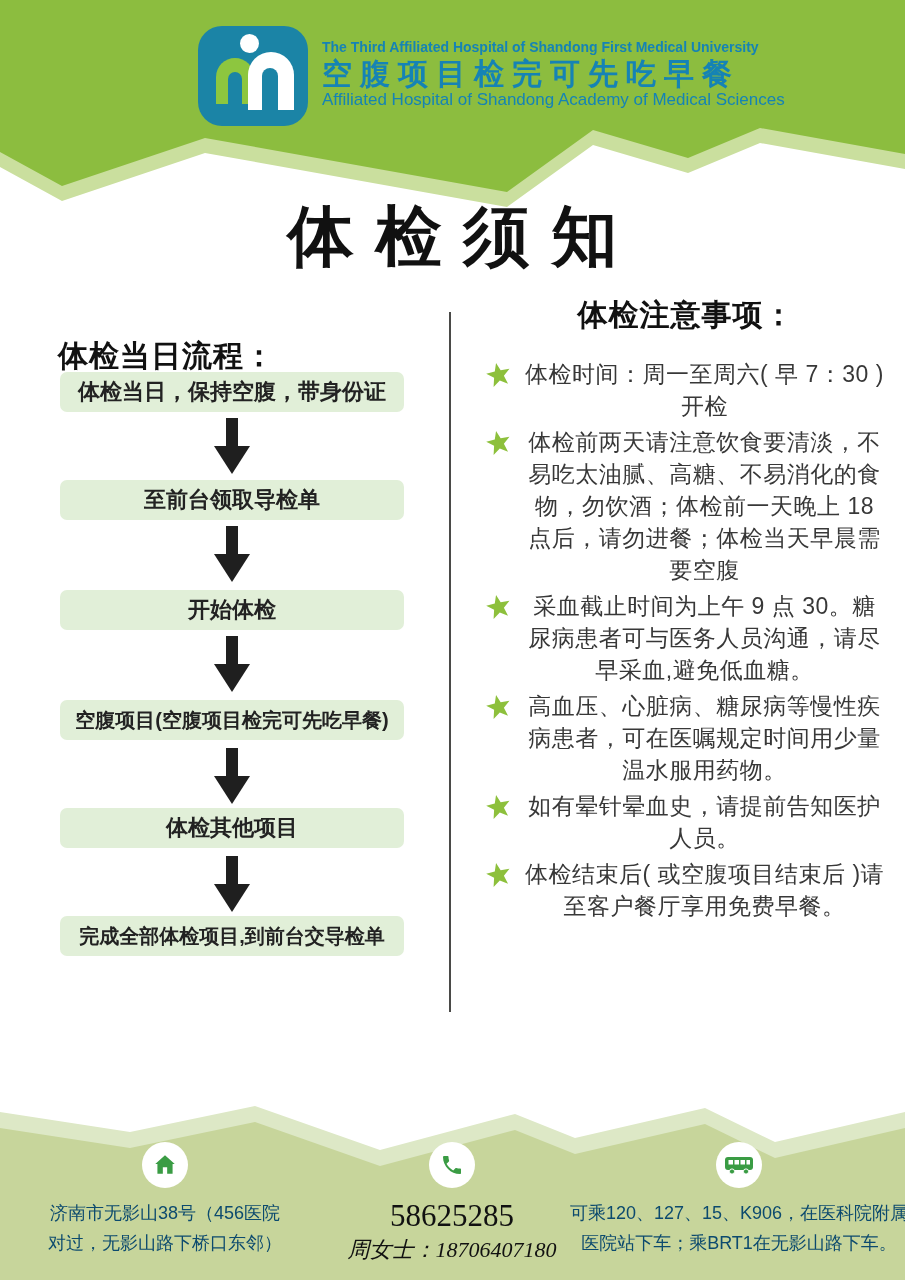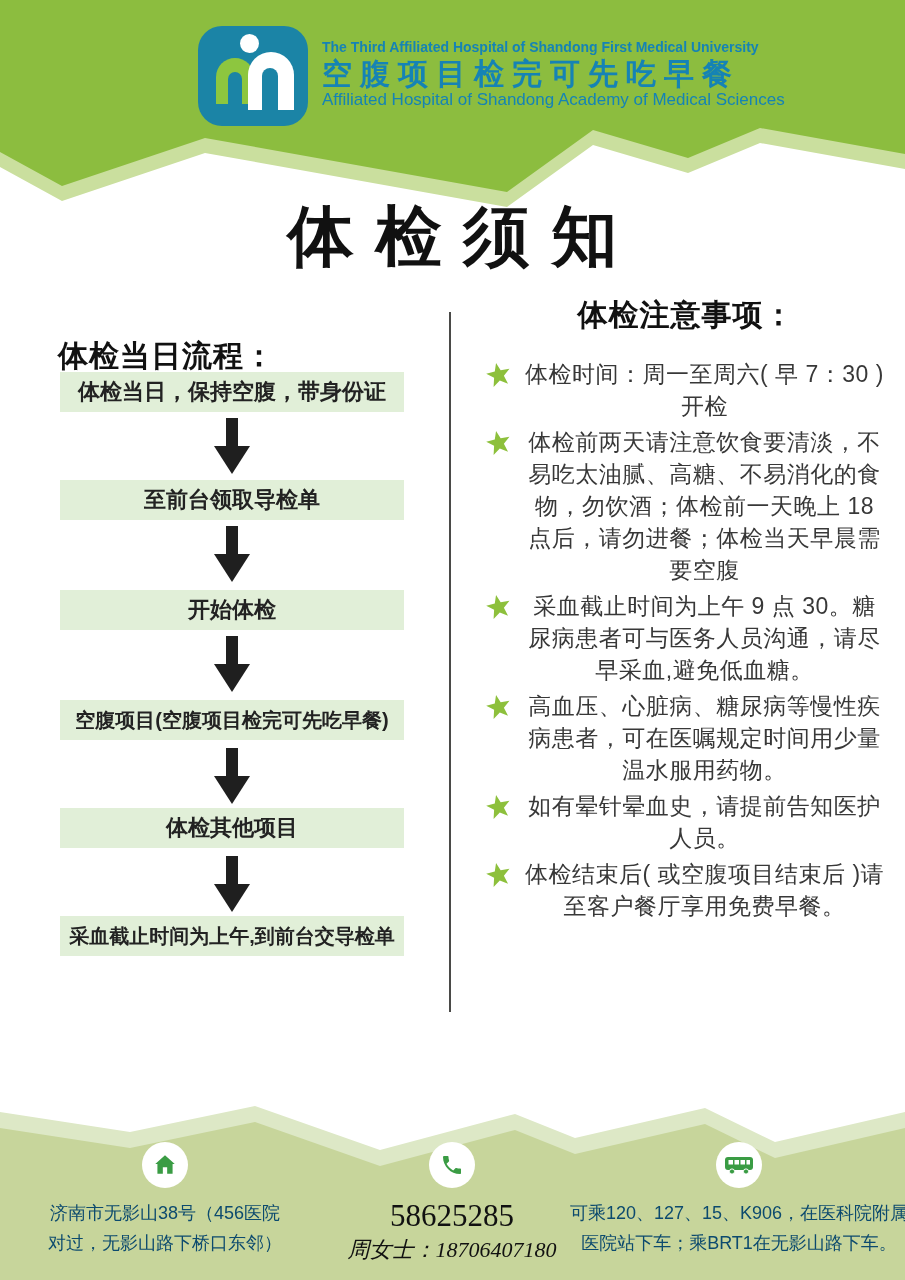--- a/index.html
+++ b/index.html
@@ -34,21 +34,21 @@
     letter-spacing:22px; padding-left:22px; box-sizing:border-box;
   }
   
   .flow-heading{
     position:absolute; left:58px; top:304px;
     font-size:30px; font-weight:bold; color:#111; letter-spacing:1px;margin-top:32px;
   }
   .flow-box{
     position:absolute; left:60px; width:344px; height:40px;
     background:#e1efd8; color:#222; font-weight:bold; font-size:22px;
-    display:flex; align-items:center; justify-content:center; white-space:nowrap;
+    display:flex; align-items:center; justify-content:center; white-space:nowrap;border-radius:7px;
   }
   .flow-box.small{font-size:20px;}
   .flow-arrow{position:absolute; left:211px; width:42px; height:56px;}
   
   .divider{position:absolute; left:449px; top:312px; width:2px; height:700px; background:#4a4a48;}
   
   .right-col{position:absolute; left:486px; top:295px; width:400px;text-align:center;}
   .notes-heading{font-size:30px; font-weight:bold; color:#111; letter-spacing:1px; margin-bottom:22px;}
   .note{display:flex; align-items:flex-start; margin-bottom:4px;}
   .note .star{flex:0 0 auto; margin:4px 12px 0 0;}
@@ -120,21 +120,21 @@
         <polygon points="3,28 39,28 21,56" fill="#1f1f1f"></polygon>
       </svg>
   </div>
   <div class="flow-box" style="top:808px">体检其他项目</div>
   <div class="flow-arrow" style="top:856px">
     <svg width="42" height="56" viewBox="0 0 42 56">
         <rect x="15" y="0" width="12" height="30" fill="#1f1f1f"></rect>
         <polygon points="3,28 39,28 21,56" fill="#1f1f1f"></polygon>
       </svg>
   </div>
-  <div class="flow-box small" style="top:916px">采血截止时间为上午,到前台交导检单</div>
+  <div class="flow-box small" style="top:916px">完成全部体检项目,到前台交导检单</div>
 
   <div class="divider"></div>
 
   <div class="right-col">
     <div class="notes-heading">体检注意事项：</div>
 
     <div class="note">
       <svg class="star" width="25" height="25" viewBox="0 0 20 20">
           <polygon fill="#8dc03c" transform="rotate(-12 10 10)" points="10,0.5 12.4,7 19.5,7.4 14,11.9 15.9,18.9 10,14.9 4.1,18.9 6,11.9 0.5,7.4 7.6,7"></polygon>
         </svg>

